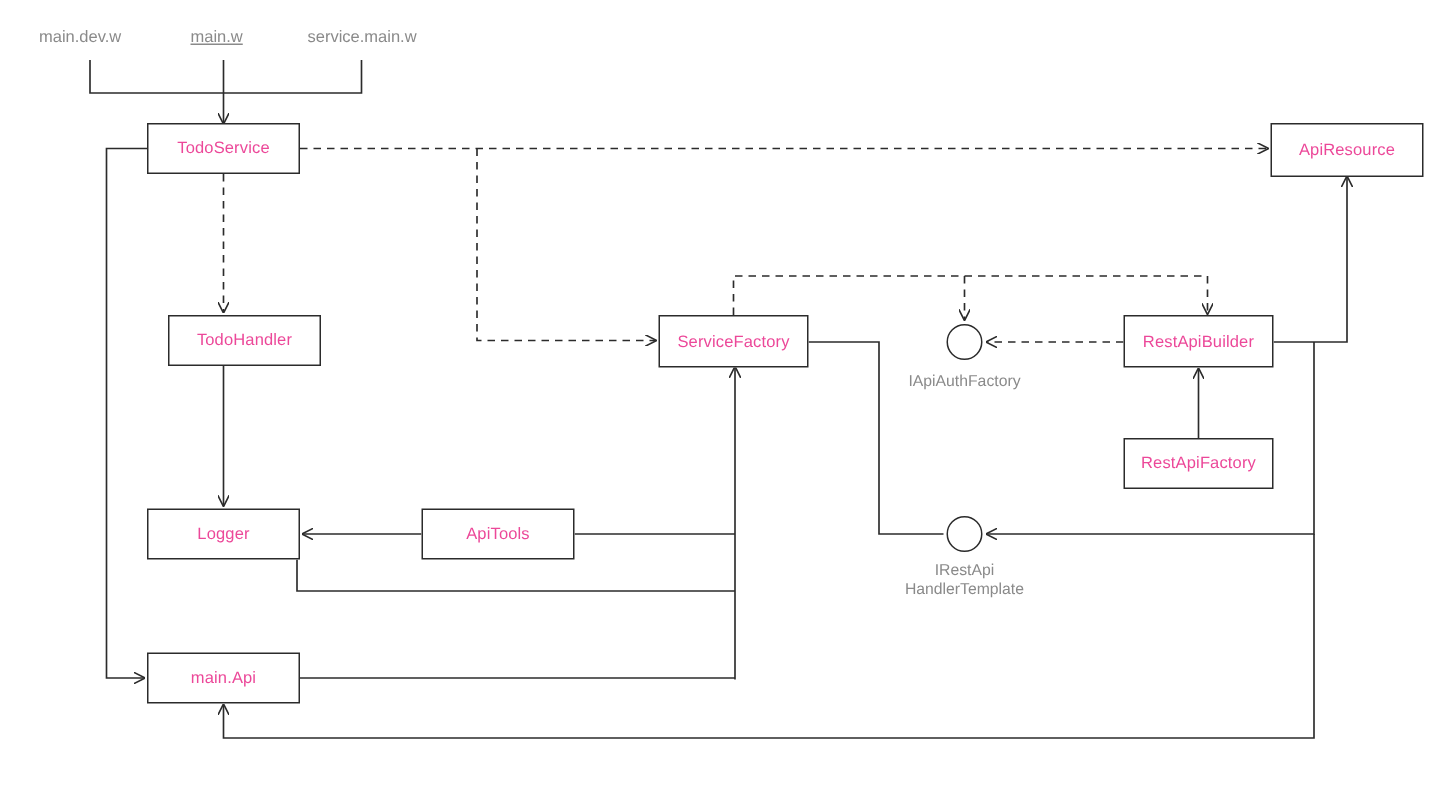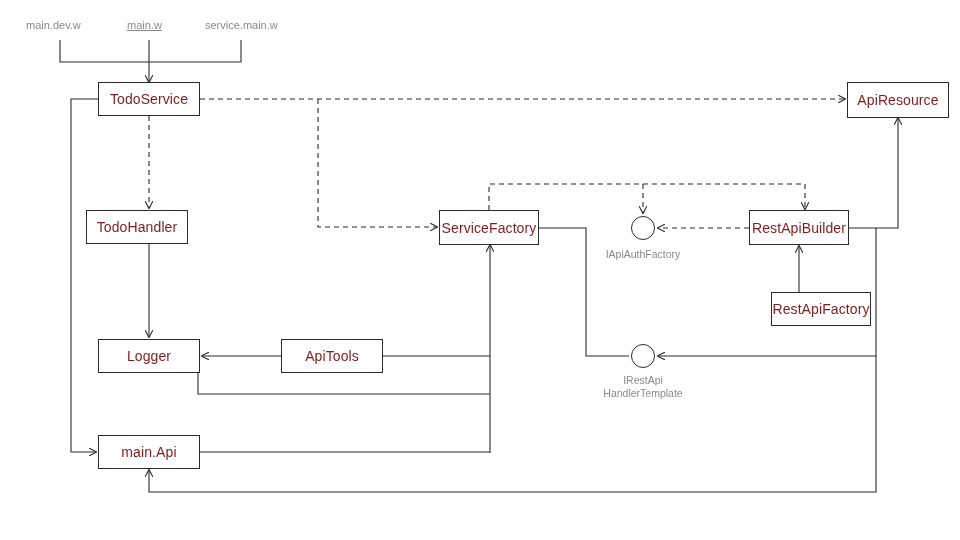--- a/index.html
+++ b/index.html
@@ -26,22 +26,22 @@
     height: 540px;
   }
   .node {
     position: absolute;
     box-sizing: border-box;
     background: #ffffff;
     border: 1px solid #2b2b2b;
     display: flex;
     align-items: center;
     justify-content: center;
-    font-size: 14px;
-    color: #7f1d1d;
+    font-size: 11px;
+    color: #ec4899;
     letter-spacing: 0.1px;
     z-index: 3;
   }
   .lolli {
     position: absolute;
     box-sizing: border-box;
     background: #ffffff;
     border: 1px solid #2b2b2b;
     border-radius: 50%;
     z-index: 3;
@@ -118,33 +118,33 @@
       <path d="M 876 356 L 876 492 L 149 492 L 149 470" marker-end="url(#arrow)"></path>
     </g>
   </svg>
 
   <div class="freelabel" style="left:26px; top:19px;">main.dev.w</div>
   <div class="freelabel" style="left:127px; top:19px;text-decoration:underline;">main.w</div>
   <div class="freelabel" style="left:205px; top:19px;">service.main.w</div>
 
   <div class="node" style="left:98px; top:82px; width:102px; height:34px;">TodoService</div>
 
-  <div class="node" style="left:86px; top:210px; width:102px; height:34px;">TodoHandler</div>
+  <div class="node" style="left:112px; top:210px; width:102px; height:34px;">TodoHandler</div>
 
   <div class="node" style="left:98px; top:339px; width:102px; height:34px;">Logger</div>
 
   <div class="node" style="left:98px; top:435px; width:102px; height:34px;">main.Api</div>
 
   <div class="node" style="left:281px; top:339px; width:102px; height:34px;">ApiTools</div>
 
   <div class="node" style="left:439px; top:210px; width:100px; height:35px;text-align:right;">ServiceFactory</div>
 
   <div class="node" style="left:749px; top:210px; width:100px; height:35px;">RestApiBuilder</div>
 
-  <div class="node" style="left:749px; top:292px; width:100px; height:34px;margin-left:22px;">RestApiFactory</div>
+  <div class="node" style="left:749px; top:292px; width:100px; height:34px;">RestApiFactory</div>
 
   <div class="node" style="left:847px; top:82px; width:102px; height:36px;">ApiResource</div>
 
   <div class="lolli" style="left:631px; top:216px; width:24px; height:24px;"></div>
   <div class="iflabel" style="left:578px; top:248px; width:130px;">IApiAuthFactory</div>
 
   <div class="lolli" style="left:631px; top:344px; width:24px; height:24px;"></div>
   <div class="iflabel" style="left:578px; top:374px; width:130px;">IRestApi
 HandlerTemplate</div>
 

